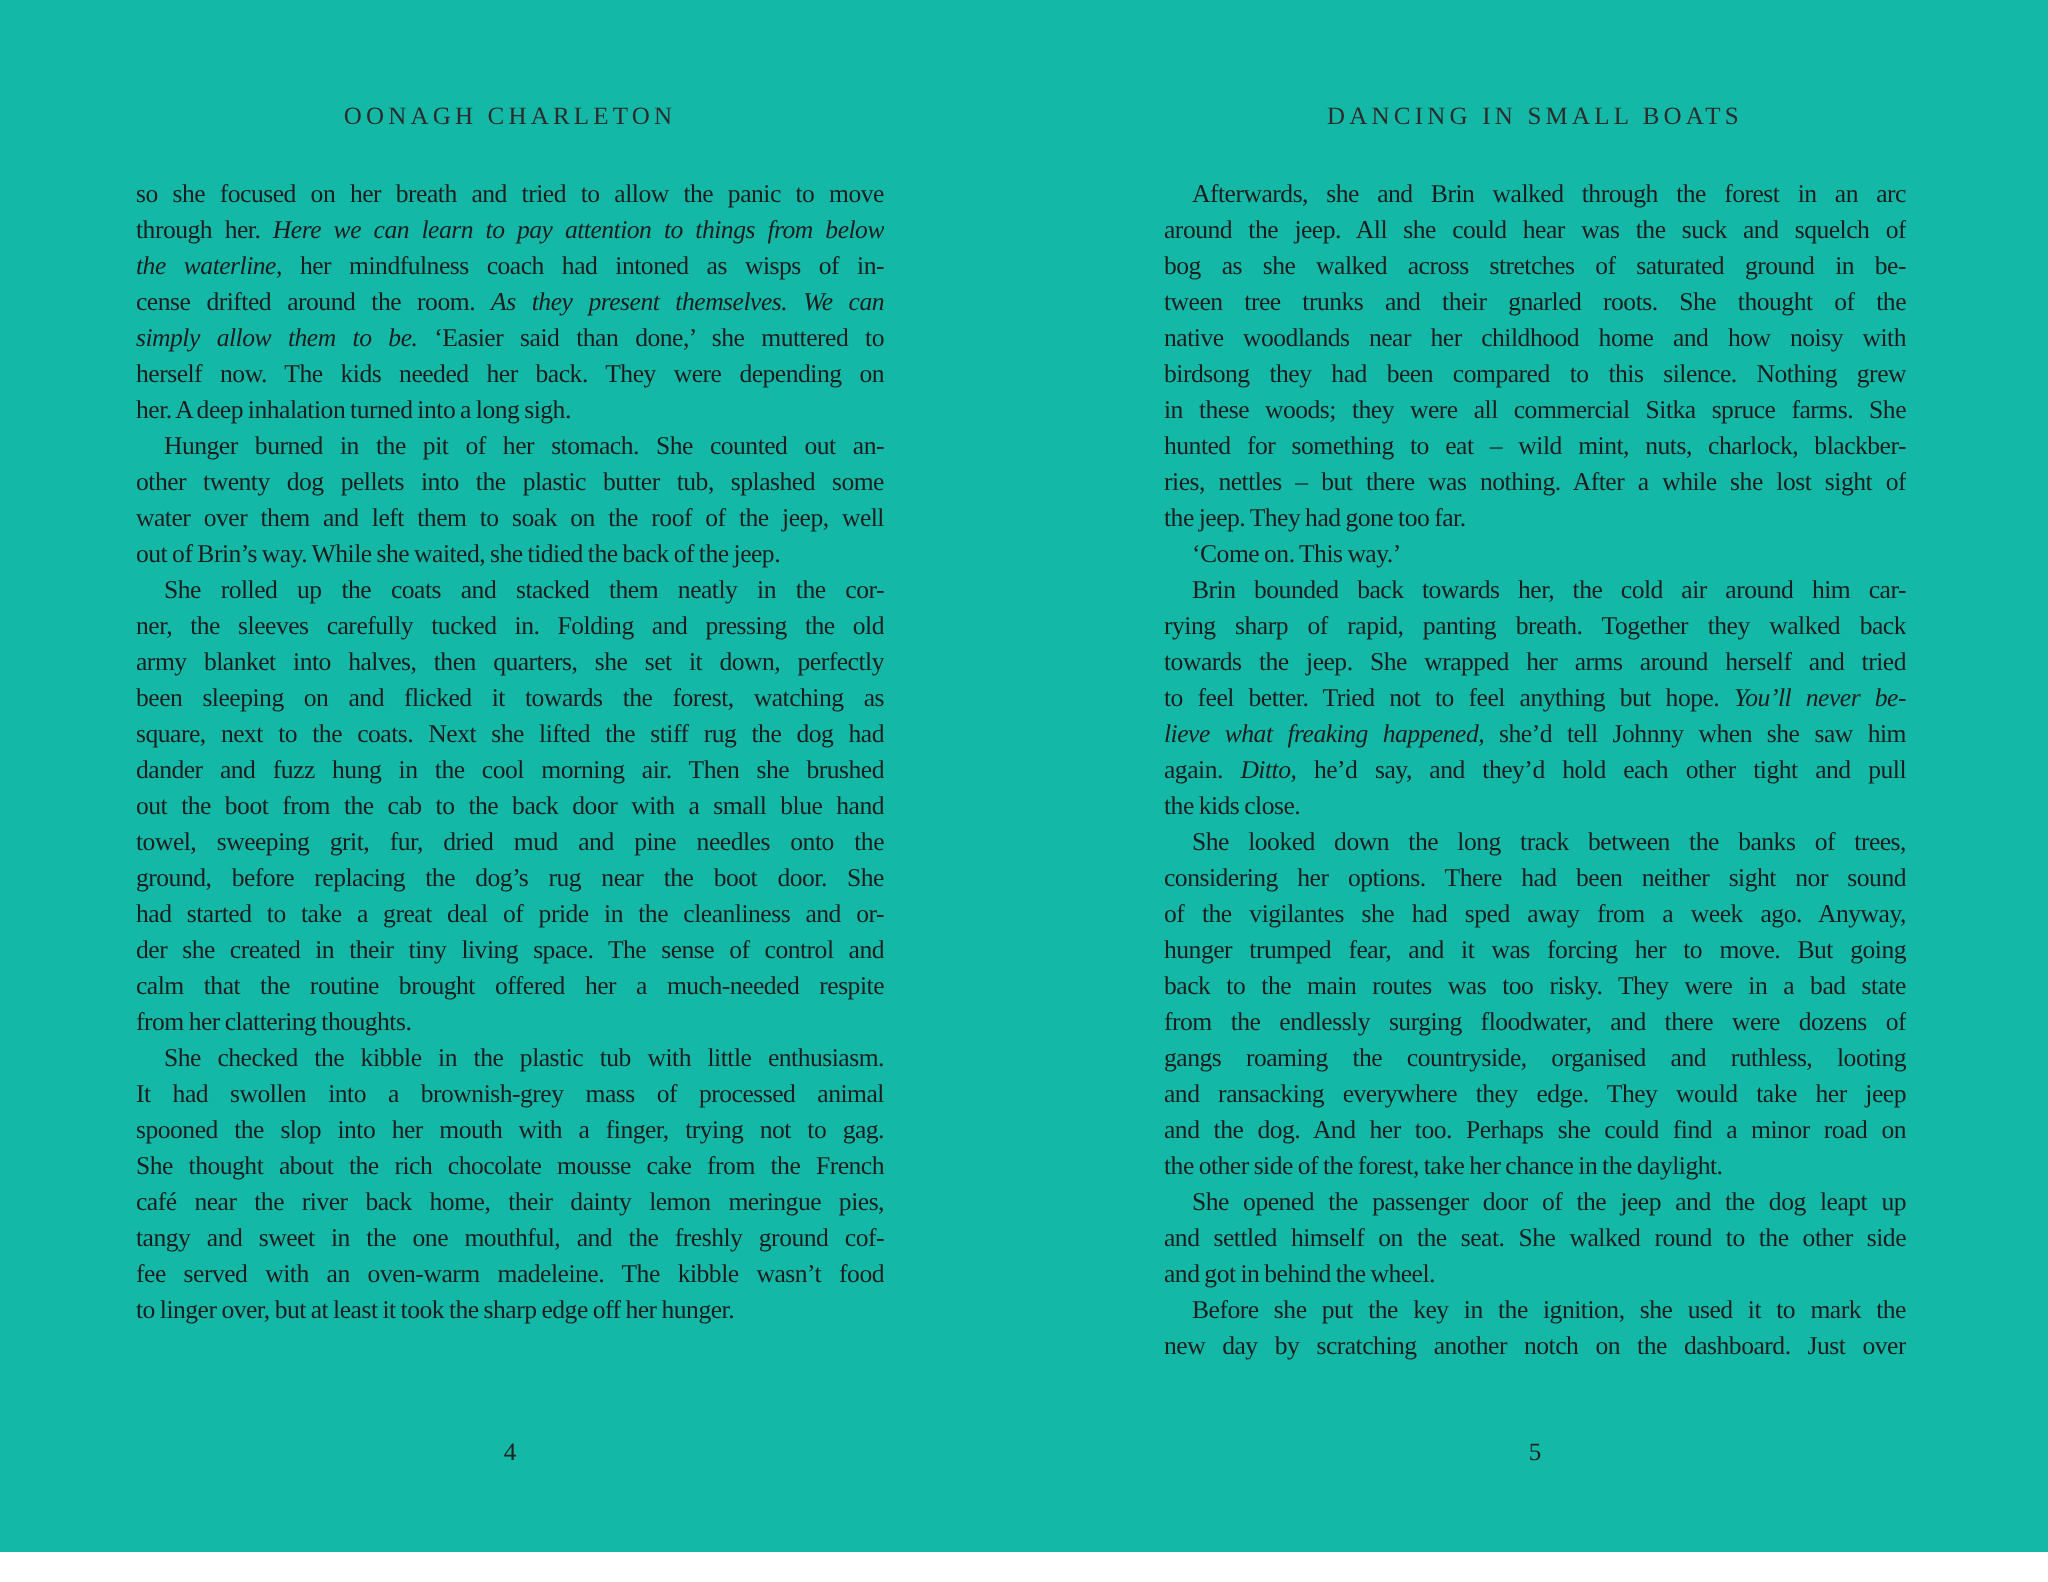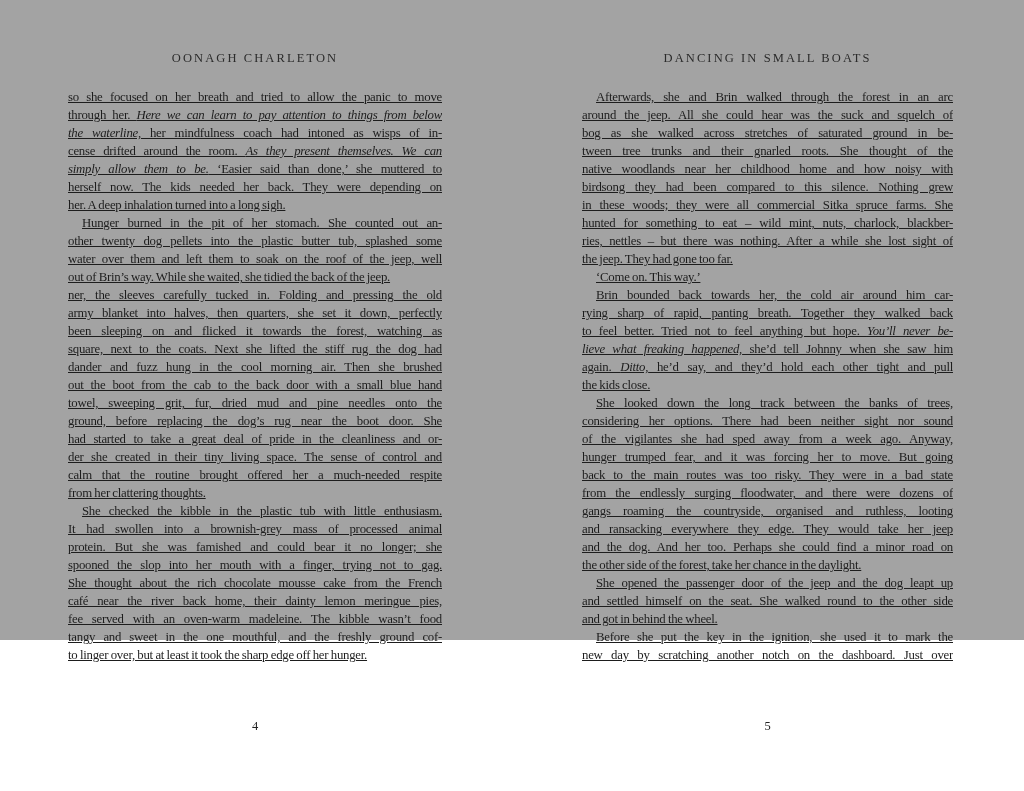--- a/index.html
+++ b/index.html
@@ -10,22 +10,22 @@
   body {
     width: 1024px;
     height: 791px;
     overflow: hidden;
     font-family: "Liberation Serif", serif;
     color: #1d1d1d;
   }
   .spread {
     position: relative;
     width: 1024px;
-    height: 640px;
-    background: #a3a3a3;
+    height: 776px;
+    background: #14b8a6;
   }
   .page {
     position: absolute;
     top: 0;
     height: 791px;
   }
   .page.left  { left: 68px;  width: 374px; }
   .page.right { left: 582px; width: 371px; }
   .running-head {
     position: absolute;
@@ -37,21 +37,21 @@
     letter-spacing: 2.1px;
     color: #2b2b2b;
     white-space: nowrap;
   }
   .page-body {
     position: absolute;
     top: 88px;
     left: 0;
     right: 0;
   }
-  .para { margin: 0; padding: 0; text-decoration: underline; }
+  .para { margin: 0; padding: 0; }
   .line {
     font-size: 12.8px;
     line-height: 18px;
     height: 18px;
     overflow: hidden;
     text-align: justify;
     text-align-last: justify;
     letter-spacing: -0.25px;
     word-spacing: -0.5px;
     color: #1d1d1d;
@@ -86,42 +86,42 @@
           <div class="line"><span>herself now. The kids needed her back. They were depending on</span></div>
           <div class="line last"><span>her. A deep inhalation turned into a long sigh.</span></div>
         </div>
         <div class="para">
           <div class="line indent"><span>Hunger burned in the pit of her stomach. She counted out an-</span></div>
           <div class="line"><span>other twenty dog pellets into the plastic butter tub, splashed some</span></div>
           <div class="line"><span>water over them and left them to soak on the roof of the jeep, well</span></div>
           <div class="line last"><span>out of Brin’s way. While she waited, she tidied the back of the jeep.</span></div>
         </div>
         <div class="para">
+          <div class="line indent"><span>She rolled up the coats and stacked them neatly in the cor-</span></div>
           <div class="line"><span>ner, the sleeves carefully tucked in. Folding and pressing the old</span></div>
           <div class="line"><span>army blanket into halves, then quarters, she set it down, perfectly</span></div>
           <div class="line"><span>been sleeping on and flicked it towards the forest, watching as</span></div>
           <div class="line"><span>square, next to the coats. Next she lifted the stiff rug the dog had</span></div>
           <div class="line"><span>dander and fuzz hung in the cool morning air. Then she brushed</span></div>
           <div class="line"><span>out the boot from the cab to the back door with a small blue hand</span></div>
           <div class="line"><span>towel, sweeping grit, fur, dried mud and pine needles onto the</span></div>
           <div class="line"><span>ground, before replacing the dog’s rug near the boot door. She</span></div>
           <div class="line"><span>had started to take a great deal of pride in the cleanliness and or-</span></div>
           <div class="line"><span>der she created in their tiny living space. The sense of control and</span></div>
           <div class="line"><span>calm that the routine brought offered her a much-needed respite</span></div>
           <div class="line last"><span>from her clattering thoughts.</span></div>
         </div>
         <div class="para">
           <div class="line indent"><span>She checked the kibble in the plastic tub with little enthusiasm.</span></div>
           <div class="line"><span>It had swollen into a brownish-grey mass of processed animal</span></div>
-          <div class="line"><span>protein. But she was famished and could bear it no longer; she</span></div>
           <div class="line"><span>spooned the slop into her mouth with a finger, trying not to gag.</span></div>
           <div class="line"><span>She thought about the rich chocolate mousse cake from the French</span></div>
           <div class="line"><span>café near the river back home, their dainty lemon meringue pies,</span></div>
+          <div class="line"><span>tangy and sweet in the one mouthful, and the freshly ground cof-</span></div>
           <div class="line"><span>fee served with an oven-warm madeleine. The kibble wasn’t food</span></div>
-          <div class="line"><span>tangy and sweet in the one mouthful, and the freshly ground cof-</span></div>
           <div class="line last"><span>to linger over, but at least it took the sharp edge off her hunger.</span></div>
         </div>
       </div>
     <div class="folio">4</div>
   </section>
 
   <section class="page right">
     <div class="running-head">DANCING IN SMALL BOATS</div>
     <div class="page-body">
         <div class="para">
@@ -135,20 +135,21 @@
           <div class="line"><span>hunted for something to eat – wild mint, nuts, charlock, blackber-</span></div>
           <div class="line"><span>ries, nettles – but there was nothing. After a while she lost sight of</span></div>
           <div class="line last"><span>the jeep. They had gone too far.</span></div>
         </div>
         <div class="para">
           <div class="line last indent"><span>‘Come on. This way.’</span></div>
         </div>
         <div class="para">
           <div class="line indent"><span>Brin bounded back towards her, the cold air around him car-</span></div>
           <div class="line"><span>rying sharp of rapid, panting breath. Together they walked back</span></div>
+          <div class="line"><span>towards the jeep. She wrapped her arms around herself and tried</span></div>
           <div class="line"><span>to feel better. Tried not to feel anything but hope. </span><span class="it">You’ll never be-</span></div>
           <div class="line"><span class="it">lieve what freaking happened,</span><span> she’d tell Johnny when she saw him</span></div>
           <div class="line"><span>again. </span><span class="it">Ditto,</span><span> he’d say, and they’d hold each other tight and pull</span></div>
           <div class="line last"><span>the kids close.</span></div>
         </div>
         <div class="para">
           <div class="line indent"><span>She looked down the long track between the banks of trees,</span></div>
           <div class="line"><span>considering her options. There had been neither sight nor sound</span></div>
           <div class="line"><span>of the vigilantes she had sped away from a week ago. Anyway,</span></div>
           <div class="line"><span>hunger trumped fear, and it was forcing her to move. But going</span></div>

